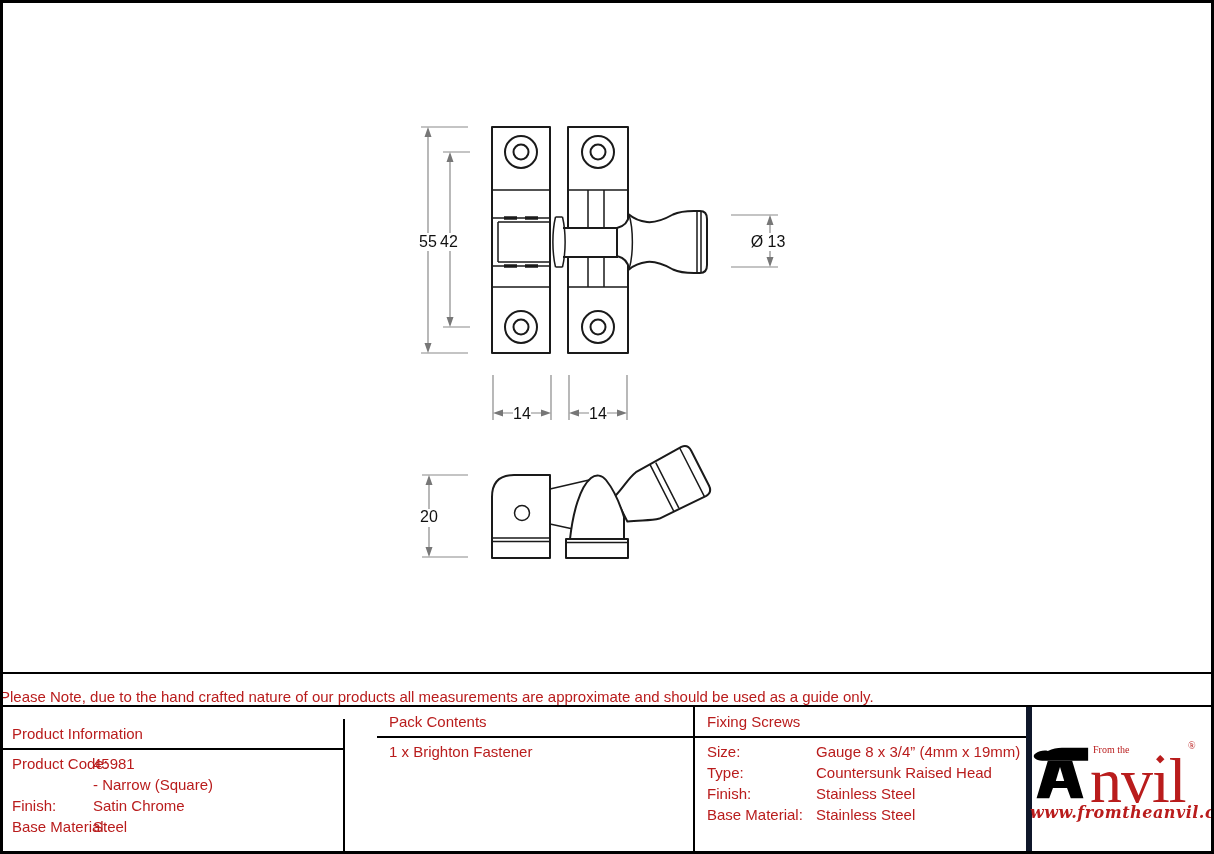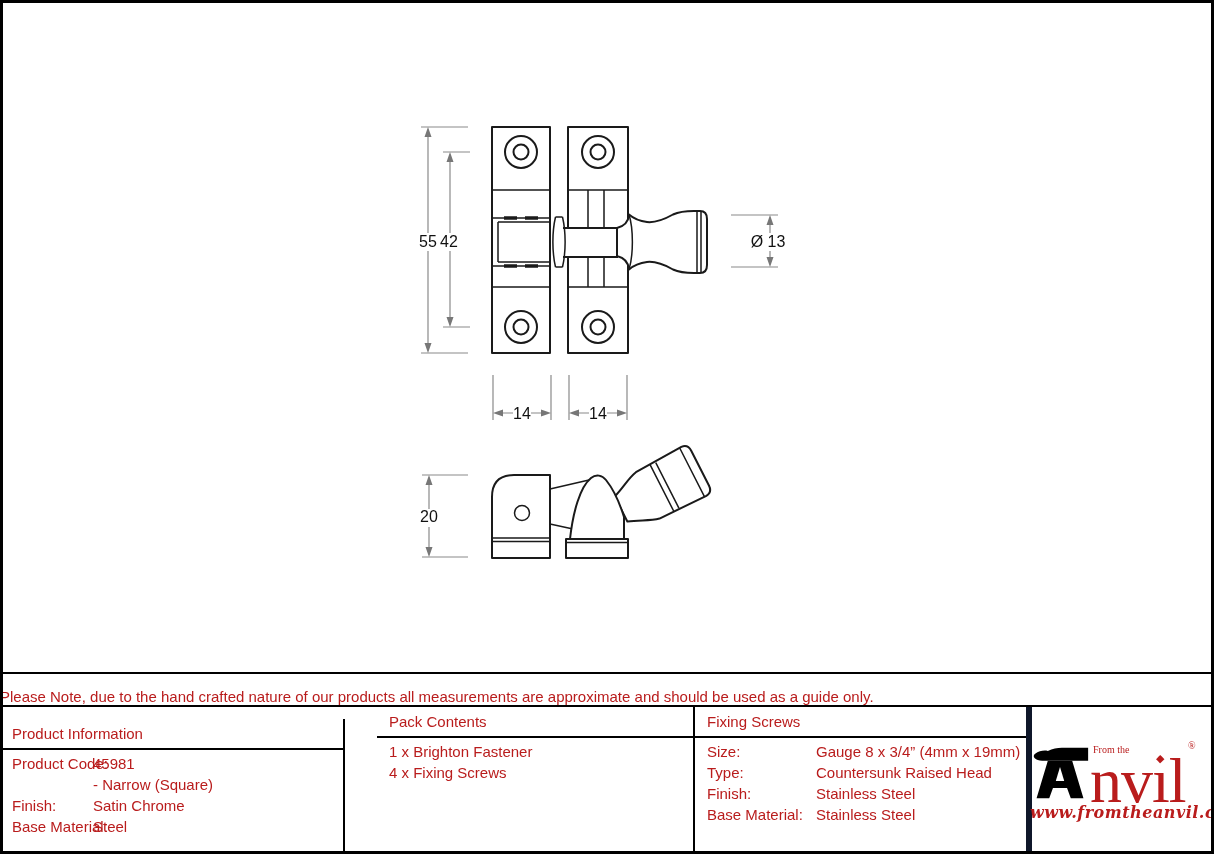--- a/index.html
+++ b/index.html
@@ -158,23 +158,20 @@
         </div>
       </div>
     </div>
 
     <div class="col c2">
       <div class="hdr">Pack Contents</div>
       <div class="rows">
         <div class="row">
           <span class="item">1 x Brighton Fastener</span>
         </div>
-        <div class="row">
-          <span class="item">4 x Fixing Screws</span>
-        </div>
       </div>
     </div>
 
     <div class="col c3">
       <div class="hdr">Fixing Screws</div>
       <div class="rows">
         <div class="row">
           <span class="lbl">Size:</span>
           <span class="val">Gauge 8 x 3/4” (4mm x 19mm)</span>
         </div>

